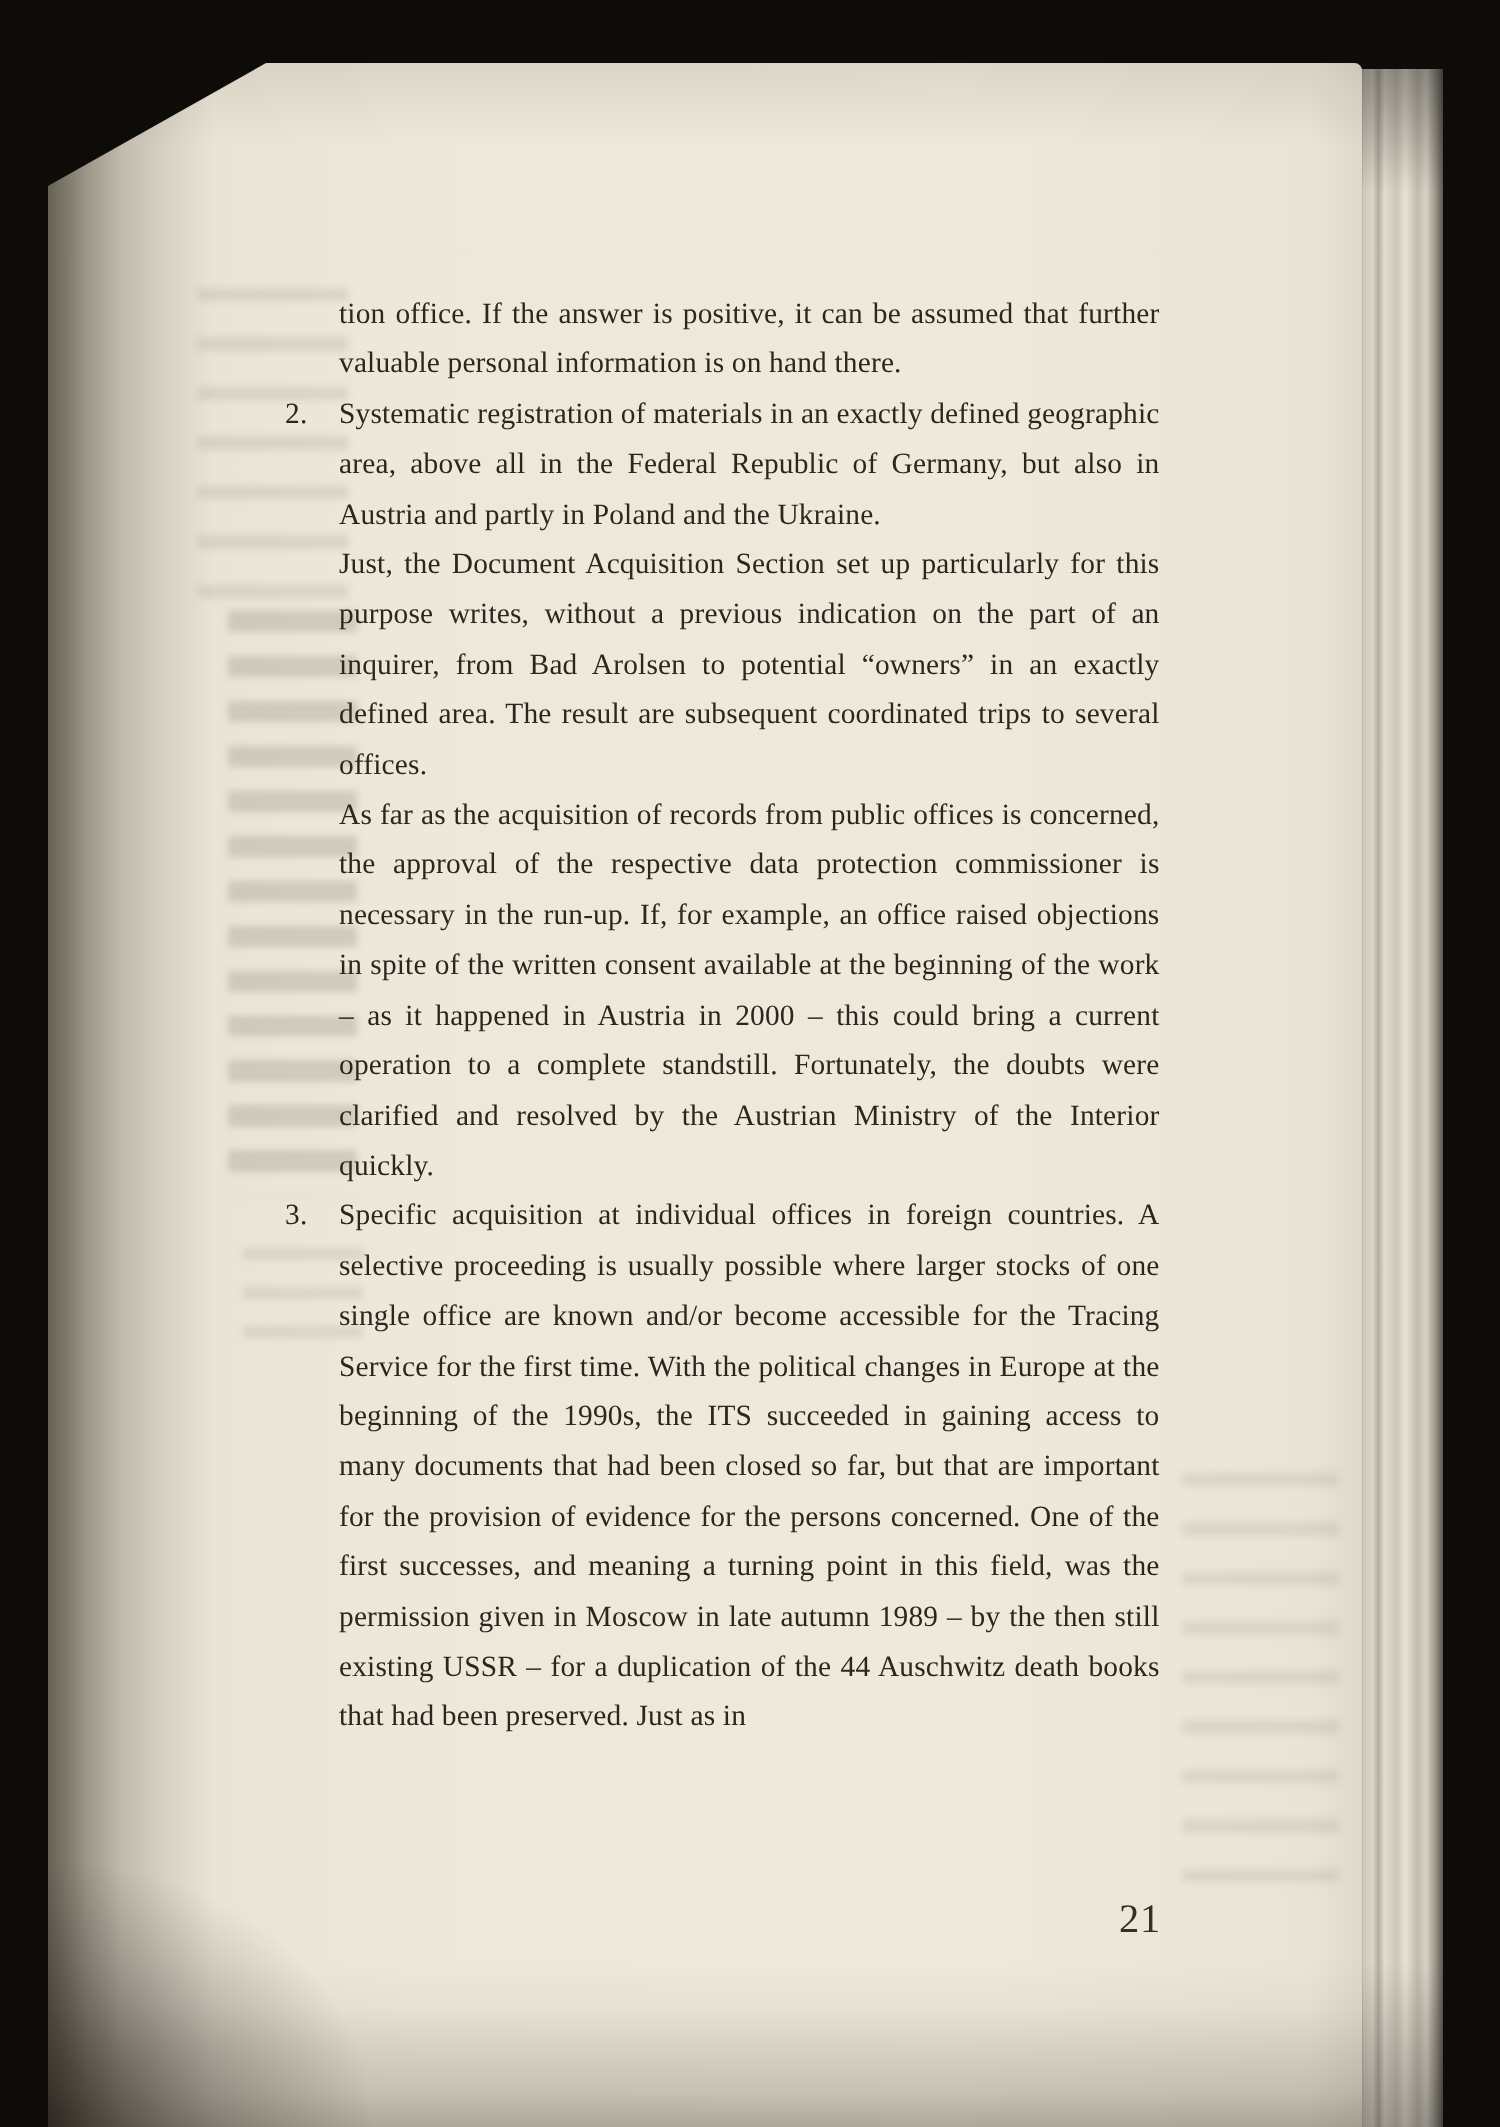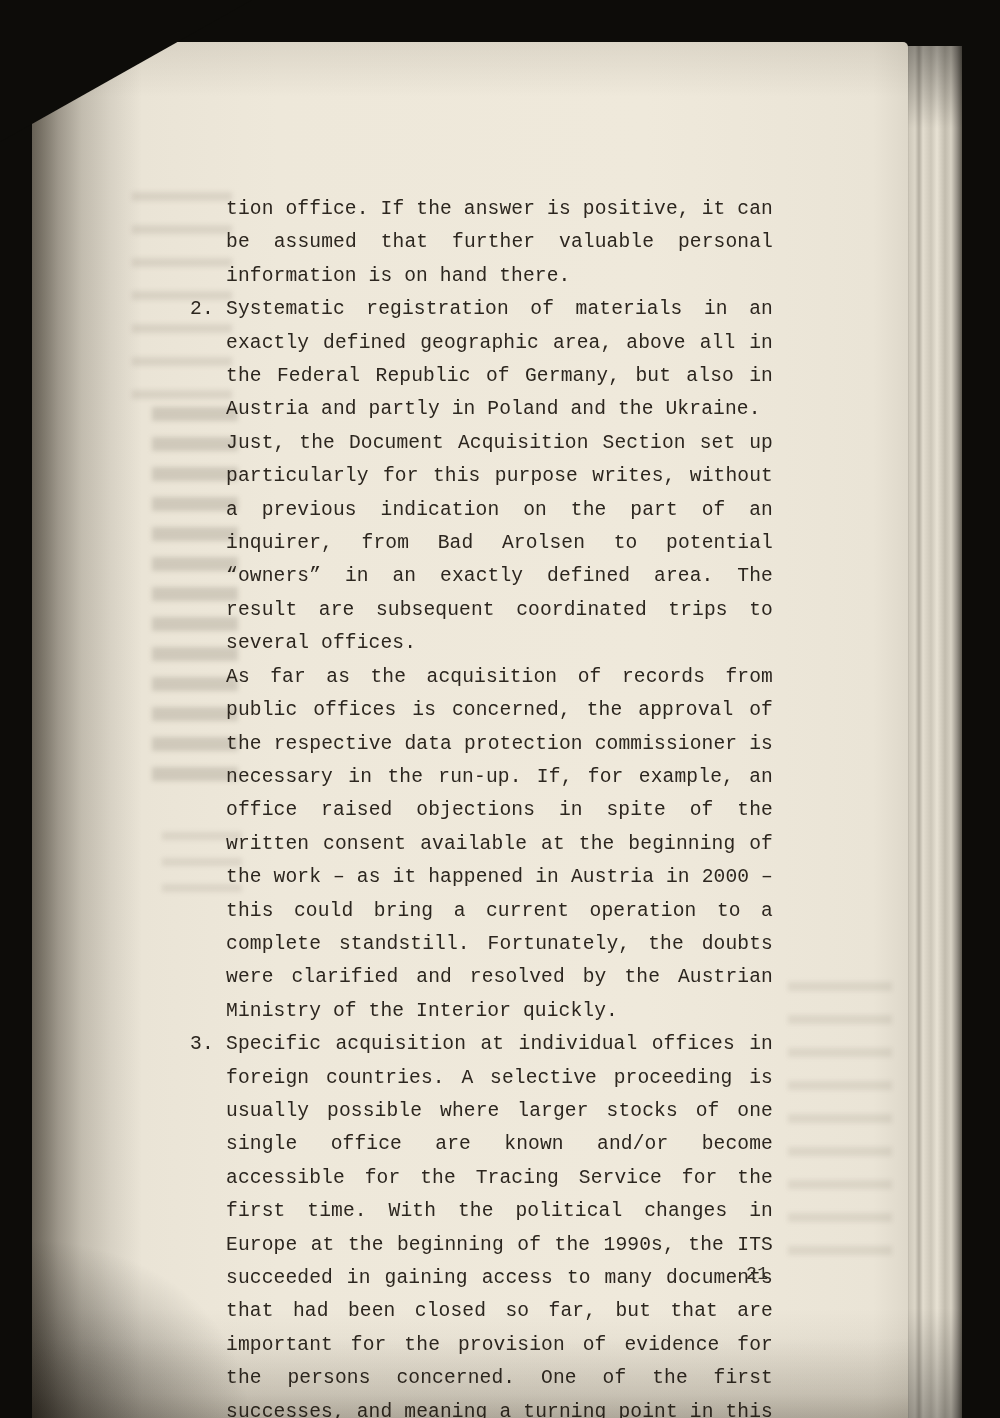--- a/index.html
+++ b/index.html
@@ -8,21 +8,21 @@
     --ink:#2c261f;
   }
   *{margin:0;padding:0;box-sizing:border-box;}
   html,body{width:1000px;height:1418px;}
   body{
     background:var(--bg);
     position:relative;
     overflow:hidden;
     font-family:"Liberation Serif", serif;
   }
-  .scene{position:absolute;inset:0;font-family:Liberation Mono, monospace;}
+  .scene{position:absolute;inset:0;}
 
   
   .page-edges{
     position:absolute;left:906px;top:46px;width:56px;height:1372px;
     background:linear-gradient(to right,
       #8d887c 0px,#cfc9bb 3px,#dcd6c8 9px,#b4aea1 13px,
       #e3ddcf 17px,#cdc7b9 25px,#e8e2d4 31px,#c2bcae 39px,
       #d8d2c4 45px,#9a948a 51px,#5d594f 56px);
   }
   .page-edges:after{
@@ -95,21 +95,21 @@
     text-align:justify;
     letter-spacing:.12px;
   }
   .para{position:relative;}
   .para .marker{
     position:absolute;left:-36px;top:0;
     text-align:left;
   }
   .page-number{
     position:absolute;left:714px;top:1222px;
-    font-size:18px;color:#343028;letter-spacing:.5px;
+    font-size:27px;color:#343028;letter-spacing:.5px;
   }
 </style>
 </head>
 <body>
 
 <div class="scene">
 
   <div class="page-edges"></div>
 
   <div class="page">

